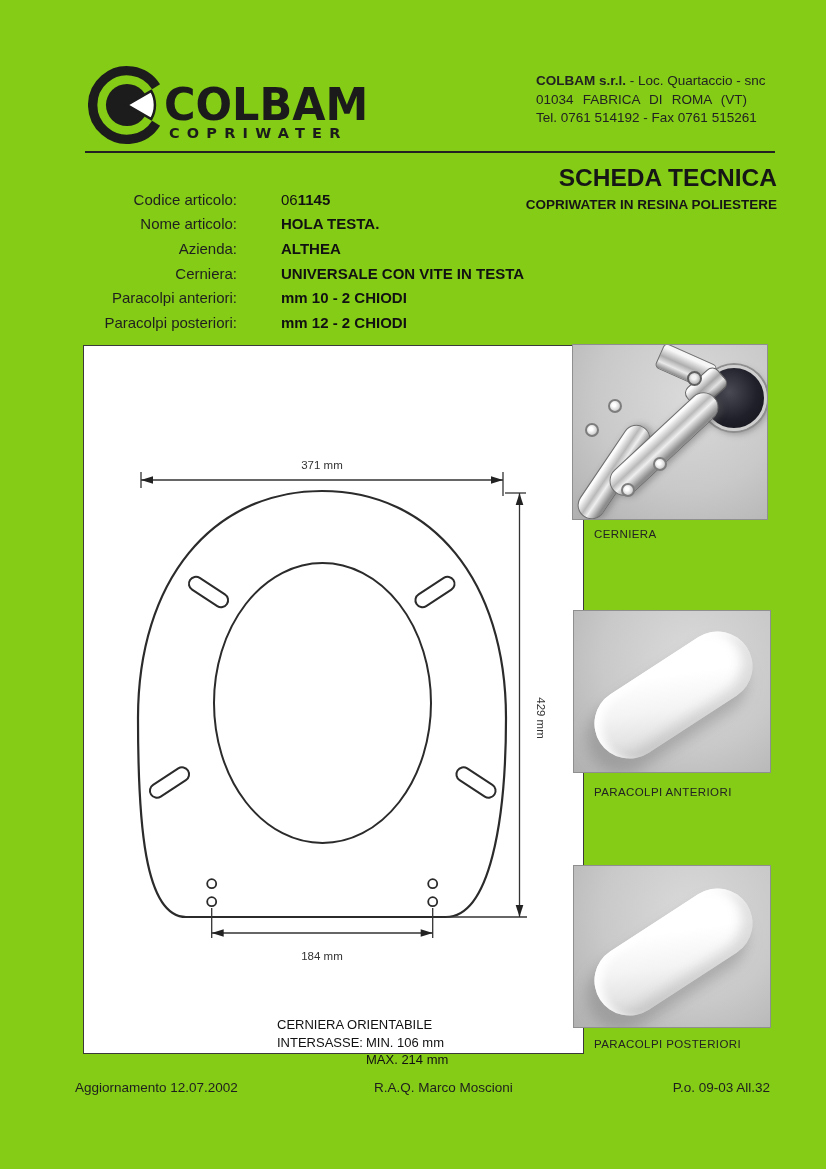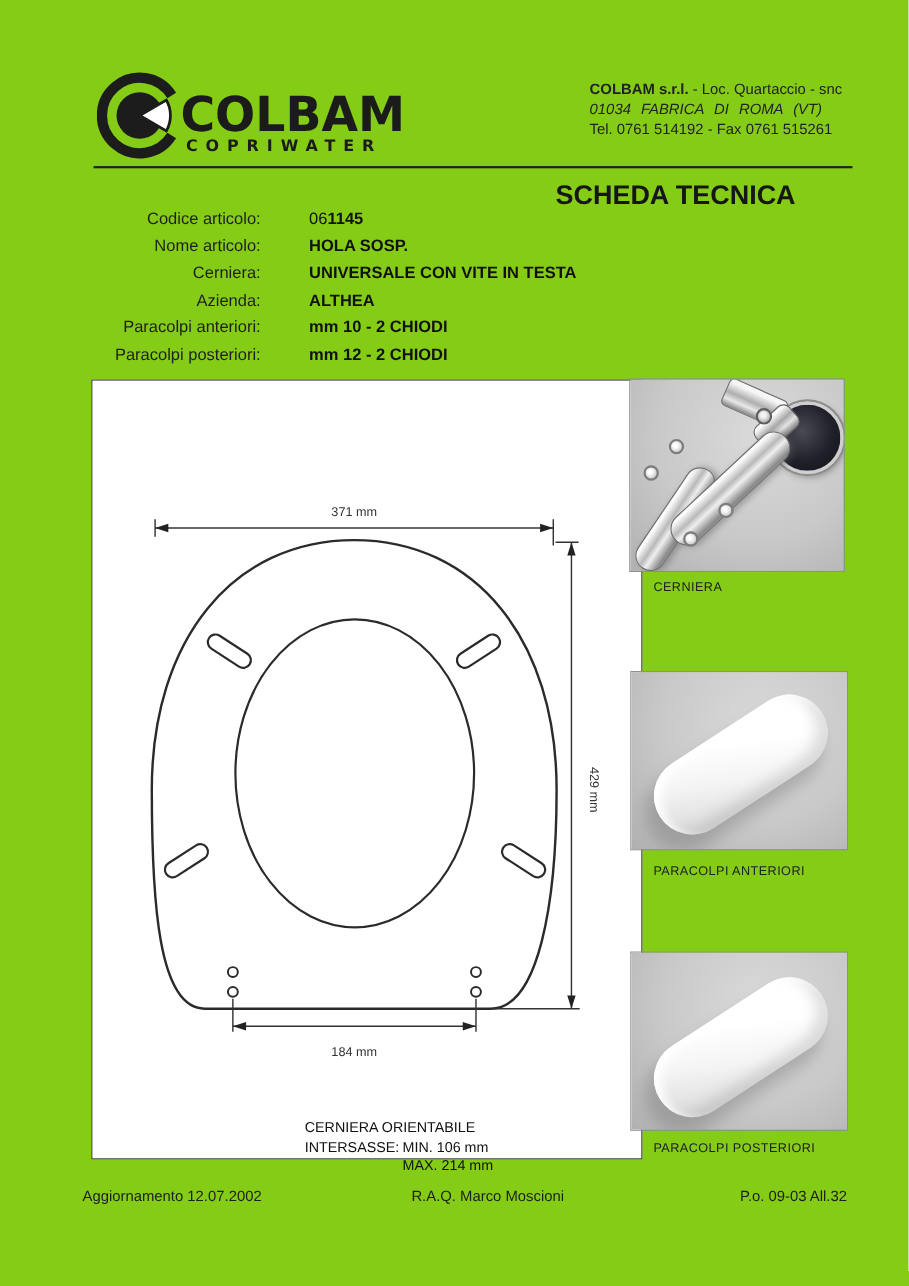--- a/index.html
+++ b/index.html
@@ -7,25 +7,25 @@
   body { font-family:"Liberation Sans", sans-serif; color:#1c1c1c; }
   .page { position:relative; width:826px; height:1169px; background:#84cc16; overflow:hidden; margin:0 auto; }
 
   
   .logo-mark { position:absolute; left:88px; top:64px; width:78px; height:82px; }
   .brand-word { position:absolute; left:164px; top:80px; font-family:"DejaVu Sans", sans-serif;
                 font-weight:bold; font-size:43px; letter-spacing:0px; color:#1b1b1b; transform:scaleY(1.02); }
   .brand-sub  { position:absolute; left:169px; top:125px; font-family:"DejaVu Sans", sans-serif;
                 font-weight:bold; font-size:14.5px; letter-spacing:7.2px; color:#1b1b1b; }
   .company    { position:absolute; left:536px; top:72px; width:240px; font-size:13.5px; line-height:18.5px; color:#222; }
-  .company .wide { word-spacing:5.5px;font-style:italic; }
+  .company .wide { word-spacing:5.5px; }
   .header-rule { position:absolute; left:85px; top:151px; width:690px; height:2px; background:#222; }
 
   
-  .doc-title-block { position:absolute; left:505px; top:164px; width:272px; text-align:left; }
+  .doc-title-block { position:absolute; left:505px; top:164px; width:272px; text-align:right; }
   .doc-title    { font-size:24.5px; font-weight:bold; color:#161616; }
   .doc-subtitle { font-size:13.5px; font-weight:bold; margin-top:5px; color:#161616; }
 
   
   .details { position:absolute; left:75px; top:187px; }
   .drow { display:grid; grid-template-columns:162px auto; column-gap:18px; height:24.6px; align-items:center;gap:44px; }
   .dlabel { text-align:right; font-size:15px; color:#1f1f1f; }
   .dval   { font-size:15px; font-weight:bold; white-space:nowrap; color:#111; }
   .dval .pre { font-weight:normal; font-style:normal; }
 
@@ -93,38 +93,39 @@
   <div class="company">
     <div><b>COLBAM s.r.l.</b><span> - Loc. Quartaccio - snc</span></div>
     <div class="wide">01034 FABRICA DI ROMA (VT)</div>
     <div>Tel. 0761 514192 - Fax 0761 515261</div>
   </div>
 
   <div class="header-rule"></div>
 
   <div class="doc-title-block">
     <div class="doc-title">SCHEDA TECNICA</div>
+    <div class="doc-subtitle">COPRIWATER IN RESINA POLIESTERE</div>
   </div>
 
   <div class="details">
     <div class="drow">
       <span class="dlabel">Codice articolo:</span>
       <span class="dval"><i class="pre">06</i><b>1145</b></span>
     </div>
     <div class="drow">
       <span class="dlabel">Nome articolo:</span>
-      <span class="dval">HOLA SOSP.</span>
+      <span class="dval">HOLA TESTA.</span>
+    </div>
+    <div class="drow">
+      <span class="dlabel">Azienda:</span>
+      <span class="dval">ALTHEA</span>
     </div>
     <div class="drow">
       <span class="dlabel">Cerniera:</span>
       <span class="dval">UNIVERSALE CON VITE IN TESTA</span>
-    </div>
-    <div class="drow">
-      <span class="dlabel">Azienda:</span>
-      <span class="dval">ALTHEA</span>
     </div>
     <div class="drow">
       <span class="dlabel">Paracolpi anteriori:</span>
       <span class="dval">mm 10 - 2 CHIODI</span>
     </div>
     <div class="drow">
       <span class="dlabel">Paracolpi posteriori:</span>
       <span class="dval">mm 12 - 2 CHIODI</span>
     </div>
   </div>

